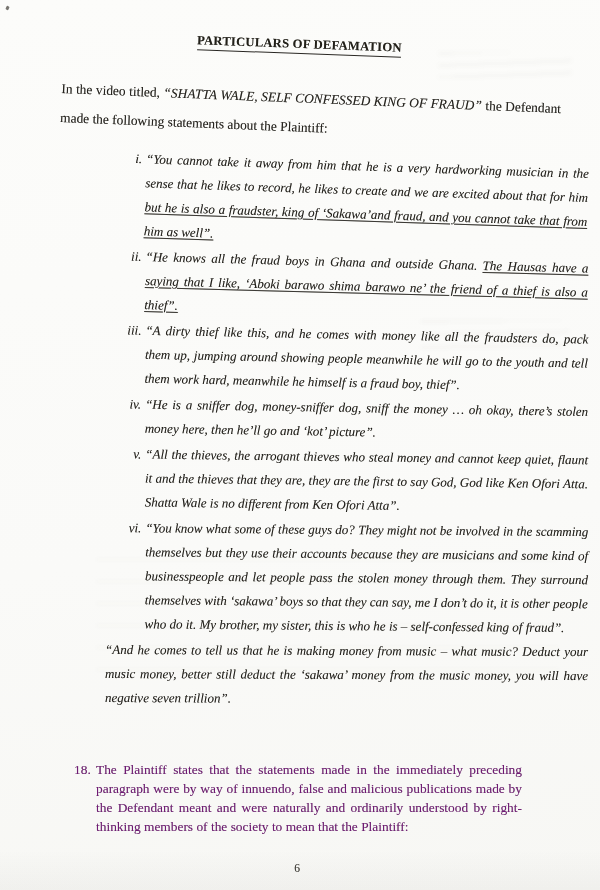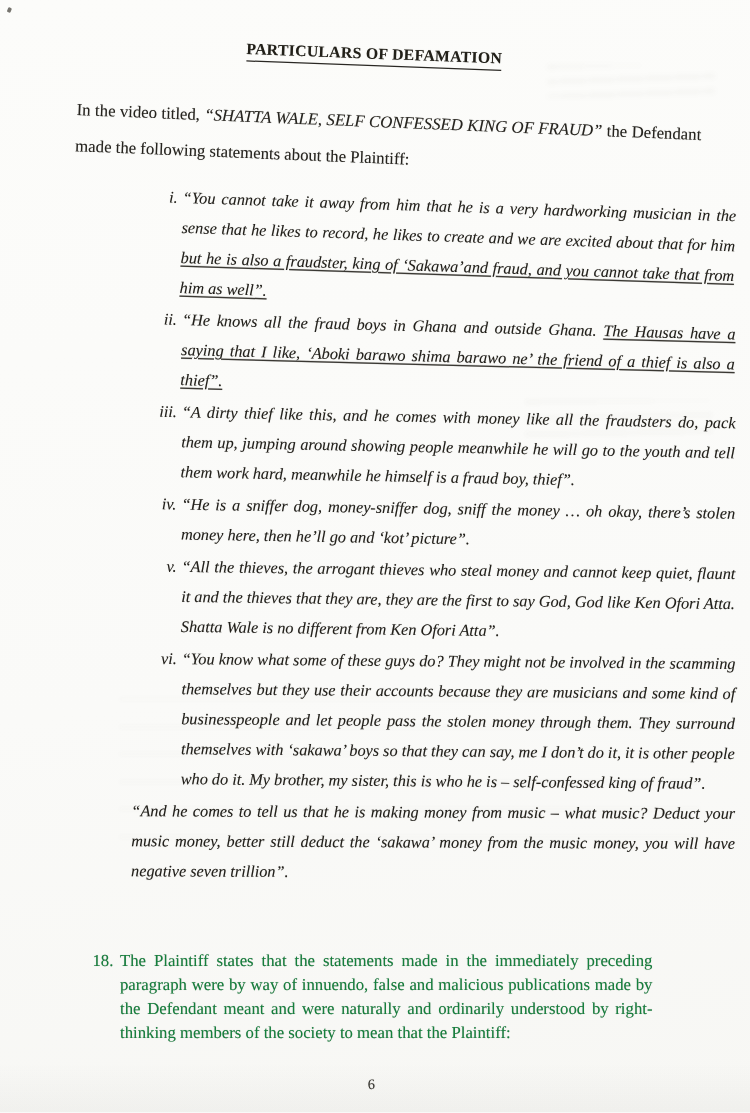--- a/index.html
+++ b/index.html
@@ -45,21 +45,21 @@
   .r1{transform:rotate(1.5deg);transform-origin:0 50%;}
   .r2{transform:rotate(1.15deg);transform-origin:0 50%;}
   .r3{transform:rotate(.95deg);transform-origin:0 50%;}
   .r4{transform:rotate(.75deg);transform-origin:0 50%;}
   .r5{transform:rotate(.5deg);transform-origin:0 50%;}
   .r6{transform:rotate(.25deg);transform-origin:0 50%;}
 
   
   .para18{
     display:flex;margin:14px 0 0 74px;width:448px;
-    font-size:13.4px;line-height:19px;color:#15803d;
+    font-size:13.4px;line-height:19px;color:#701a75;
   }
   .para18 .pnum{flex:0 0 22px;}
   .para18 .ptext{flex:1;text-align:justify;}
 
   
   .pageno{
     position:absolute;left:0;right:6px;bottom:16px;text-align:center;
     font-size:11.5px;color:#3a3833;
   }
 

